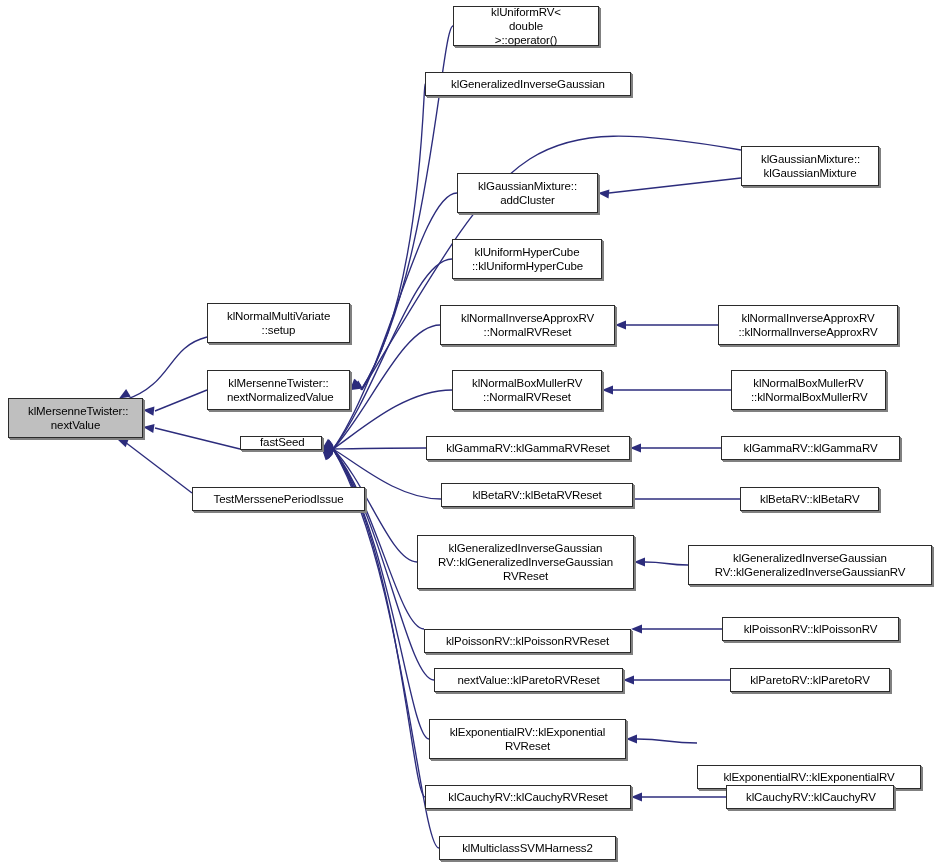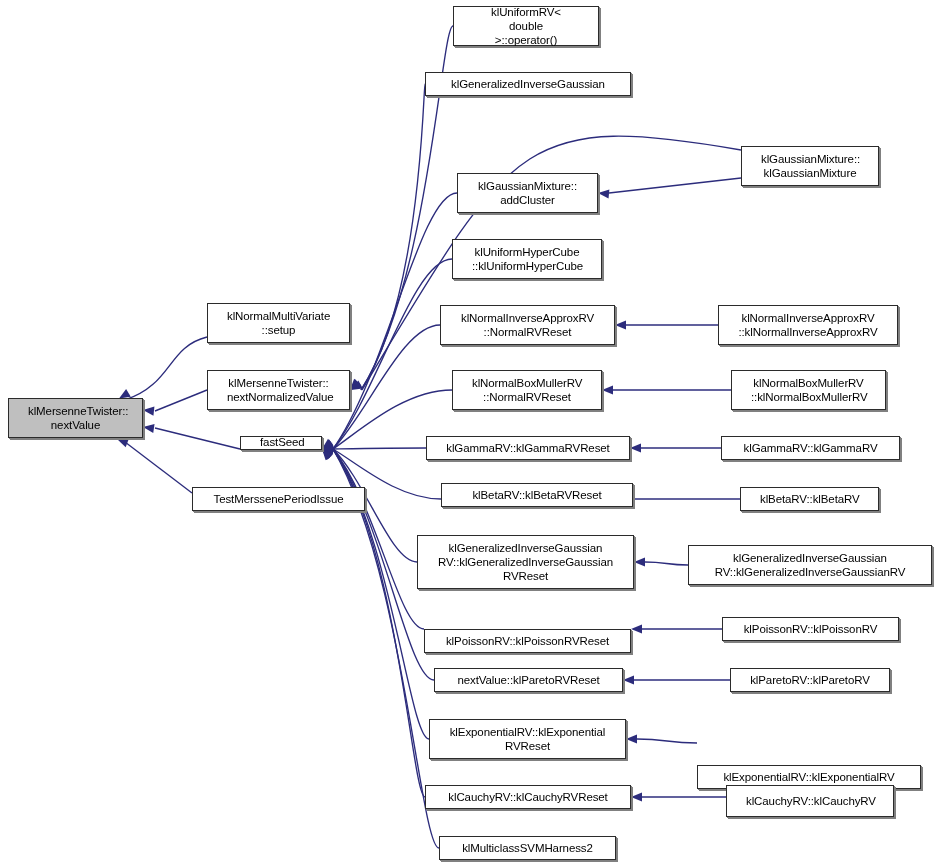--- a/index.html
+++ b/index.html
@@ -151,15 +151,15 @@
 ::klNormalInverseApproxRV</span></div>
       <div class="node" style="left: 731px; top: 370px; width: 155px; height: 40px;"><span class="node-label">klNormalBoxMullerRV
 ::klNormalBoxMullerRV</span></div>
       <div class="node" style="left: 721px; top: 436px; width: 179px; height: 24px;"><span class="node-label">klGammaRV::klGammaRV</span></div>
       <div class="node" style="left: 740px; top: 487px; width: 139px; height: 24px;"><span class="node-label">klBetaRV::klBetaRV</span></div>
       <div class="node" style="left: 688px; top: 545px; width: 244px; height: 40px;"><span class="node-label">klGeneralizedInverseGaussian
 RV::klGeneralizedInverseGaussianRV</span></div>
       <div class="node" style="left: 722px; top: 617px; width: 177px; height: 24px;"><span class="node-label">klPoissonRV::klPoissonRV</span></div>
       <div class="node" style="left: 730px; top: 668px; width: 160px; height: 24px;"><span class="node-label">klParetoRV::klParetoRV</span></div>
       <div class="node" style="left: 697px; top: 731px; width: 224px; height: 24px; margin-top: 34px;"><span class="node-label">klExponentialRV::klExponentialRV</span></div>
-      <div class="node" style="left: 726px; top: 785px; width: 168px; height: 32px;"><span class="node-label">klCauchyRV::klCauchyRV</span></div>
+      <div class="node" style="left: 726px; top: 785px; width: 168px; height: 24px;"><span class="node-label">klCauchyRV::klCauchyRV</span></div>
     </div>
 </div>
 
 </body></html>

